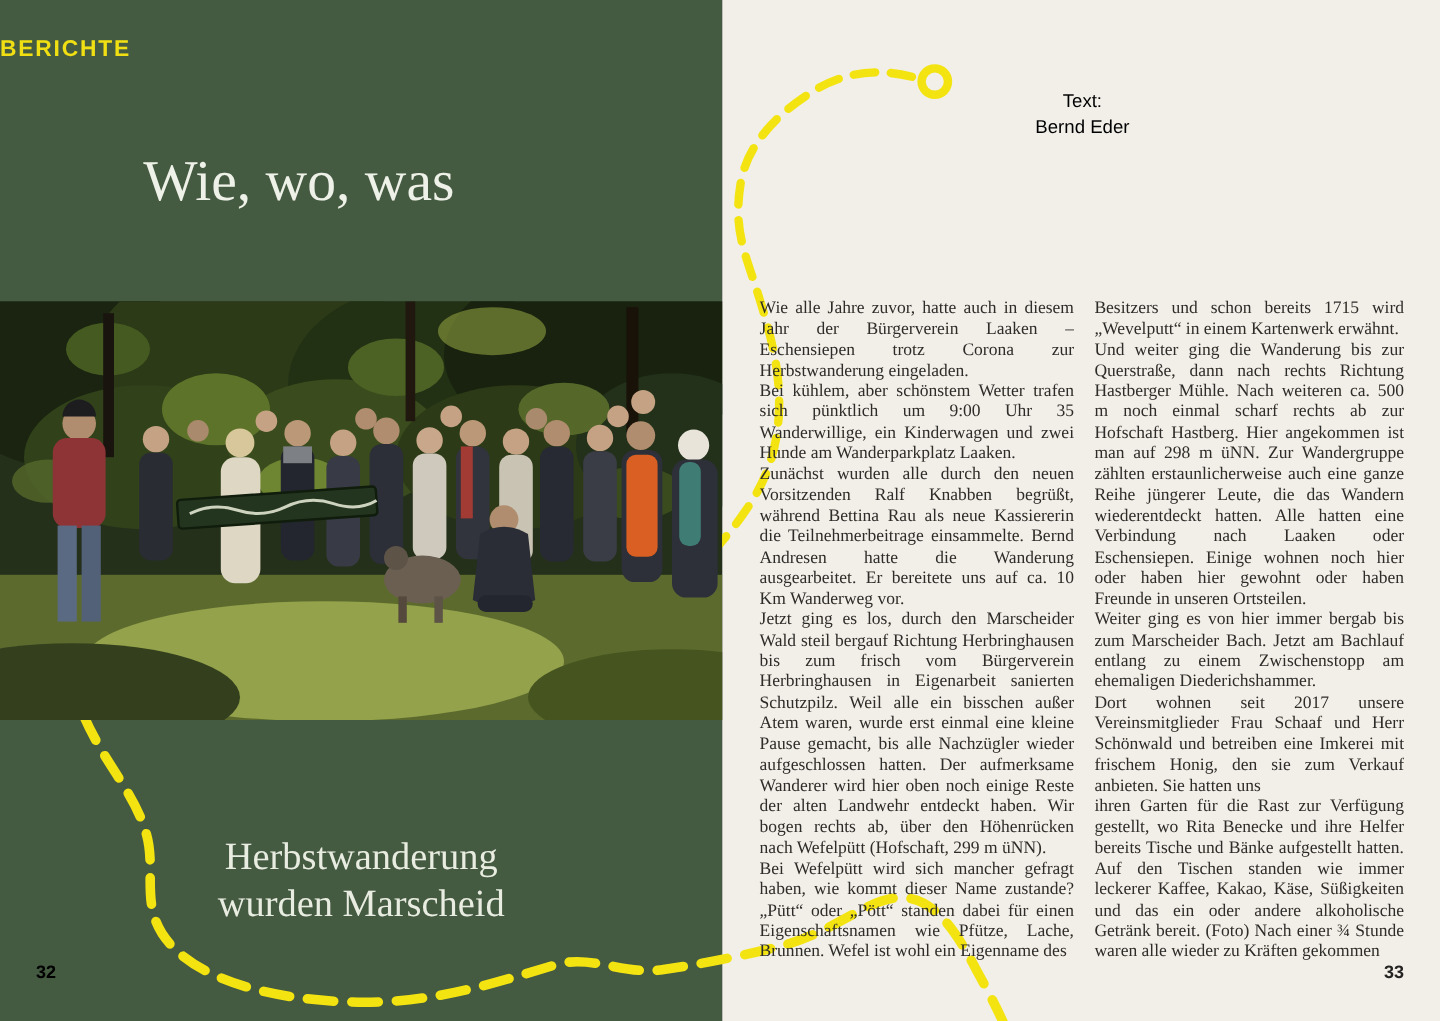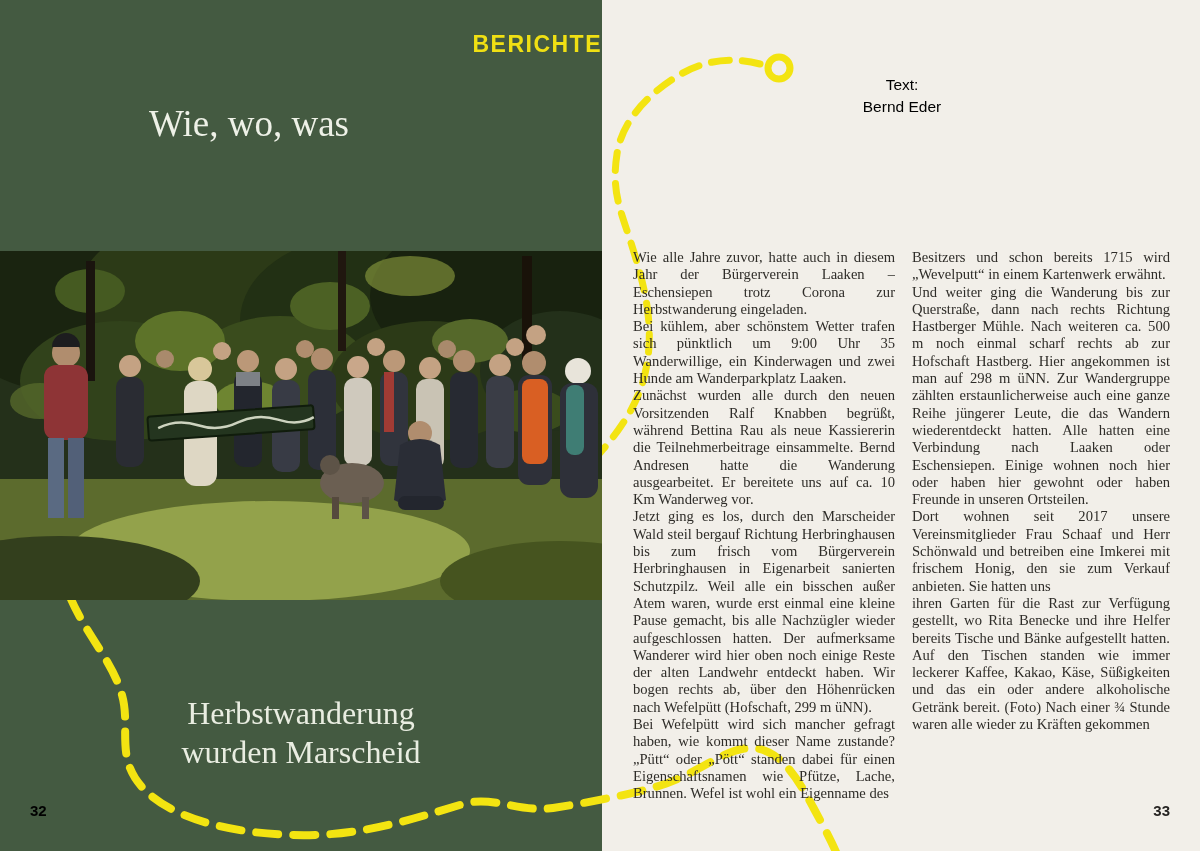--- a/index.html
+++ b/index.html
@@ -10,27 +10,27 @@
   .page-left{
     position:absolute;left:0;top:0;width:602px;height:851px;
     background:#445a41;z-index:0;
   }
   .page-right{
     position:absolute;left:602px;top:0;width:598px;height:851px;
     background:#f2efe9;z-index:0;
   }
   .trail{position:absolute;left:0;top:0;z-index:1;pointer-events:none;}
   .kicker{
-    position:absolute;left:0;top:31px;width:602px;text-align:right;z-index:3;
+    position:absolute;left:0;top:31px;width:602px;text-align:left;z-index:3;
     font-family:"Liberation Sans",sans-serif;font-weight:bold;
-    font-size:23px;letter-spacing:1.5px;color:#f0e013;
+    font-size:19px;letter-spacing:1.5px;color:#f0e013;
   }
   .title{
-    position:absolute;left:0;top:100px;width:498px;text-align:center;z-index:3;
-    font-size:37px;line-height:48px;color:#eef1e7;font-weight:400;
+    position:absolute;left:0;top:128px;width:498px;text-align:center;z-index:3;
+    font-size:48px;line-height:48px;color:#eef1e7;font-weight:400;
   }
   .photo{
     position:absolute;left:0;top:251px;width:602px;height:349px;z-index:2;
     overflow:hidden;
   }
   .photo svg{display:block;}
   .subtitle{
     position:absolute;left:0;top:694px;width:602px;text-align:center;z-index:3;
     font-size:32px;line-height:39px;color:#e9ede1;font-weight:400;
   }
@@ -191,20 +191,21 @@
       <p>Wie alle Jahre zuvor, hatte auch in diesem Jahr der Bürgerverein Laaken – Eschensiepen trotz Corona zur Herbstwanderung eingeladen.</p>
       <p>Bei kühlem, aber schönstem Wetter trafen sich pünktlich um 9:00 Uhr 35 Wanderwillige, ein Kinderwagen und zwei Hunde am Wanderparkplatz Laaken.</p>
       <p>Zunächst wurden alle durch den neuen Vorsitzenden Ralf Knabben begrüßt, während Bettina Rau als neue Kassiererin die Teilnehmerbeitrage einsammelte. Bernd Andresen hatte die Wanderung ausgearbeitet. Er bereitete uns auf ca. 10 Km Wanderweg vor.</p>
       <p>Jetzt ging es los, durch den Marscheider Wald steil bergauf Richtung Herbringhausen bis zum frisch vom Bürgerverein Herbringhausen in Eigenarbeit sanierten Schutzpilz. Weil alle ein bisschen außer Atem waren, wurde erst einmal eine kleine Pause gemacht, bis alle Nachzügler wieder aufgeschlossen hatten. Der aufmerksame Wanderer wird hier oben noch einige Reste der alten Landwehr entdeckt haben. Wir bogen rechts ab, über den Höhenrücken nach Wefelpütt (Hofschaft, 299 m üNN).</p>
       <p>Bei Wefelpütt wird sich mancher gefragt haben, wie kommt dieser Name zustande? „Pütt“ oder „Pött“ standen dabei für einen Eigenschaftsnamen wie Pfütze, Lache, Brunnen. Wefel ist wohl ein Eigenname des</p>
     </div>
 
   <div class="col col-2">
       <p>Besitzers und schon bereits 1715 wird „Wevelputt“ in einem Kartenwerk erwähnt.</p>
       <p>Und weiter ging die Wanderung bis zur Querstraße, dann nach rechts Richtung Hastberger Mühle. Nach weiteren ca. 500 m noch einmal scharf rechts ab zur Hofschaft Hastberg. Hier angekommen ist man auf 298 m üNN. Zur Wandergruppe zählten erstaunlicherweise auch eine ganze Reihe jüngerer Leute, die das Wandern wiederentdeckt hatten. Alle hatten eine Verbindung nach Laaken oder Eschensiepen. Einige wohnen noch hier oder haben hier gewohnt oder haben Freunde in unseren Ortsteilen.</p>
+      <p>Weiter ging es von hier immer bergab bis zum Marscheider Bach. Jetzt am Bachlauf entlang zu einem Zwischenstopp am ehemaligen Diederichshammer.</p>
       <p>Dort wohnen seit 2017 unsere Vereinsmitglieder Frau Schaaf und Herr Schönwald und betreiben eine Imkerei mit frischem Honig, den sie zum Verkauf anbieten. Sie hatten uns</p>
       <p>ihren Garten für die Rast zur Verfügung gestellt, wo Rita Benecke und ihre Helfer bereits Tische und Bänke aufgestellt hatten. Auf den Tischen standen wie immer leckerer Kaffee, Kakao, Käse, Süßigkeiten und das ein oder andere alkoholische Getränk bereit. (Foto) Nach einer ¾ Stunde waren alle wieder zu Kräften gekommen</p>
     </div>
 
   <div class="pagenum pagenum-left">32</div>
   <div class="pagenum pagenum-right">33</div>
 
 </div>
 
 </body></html>

